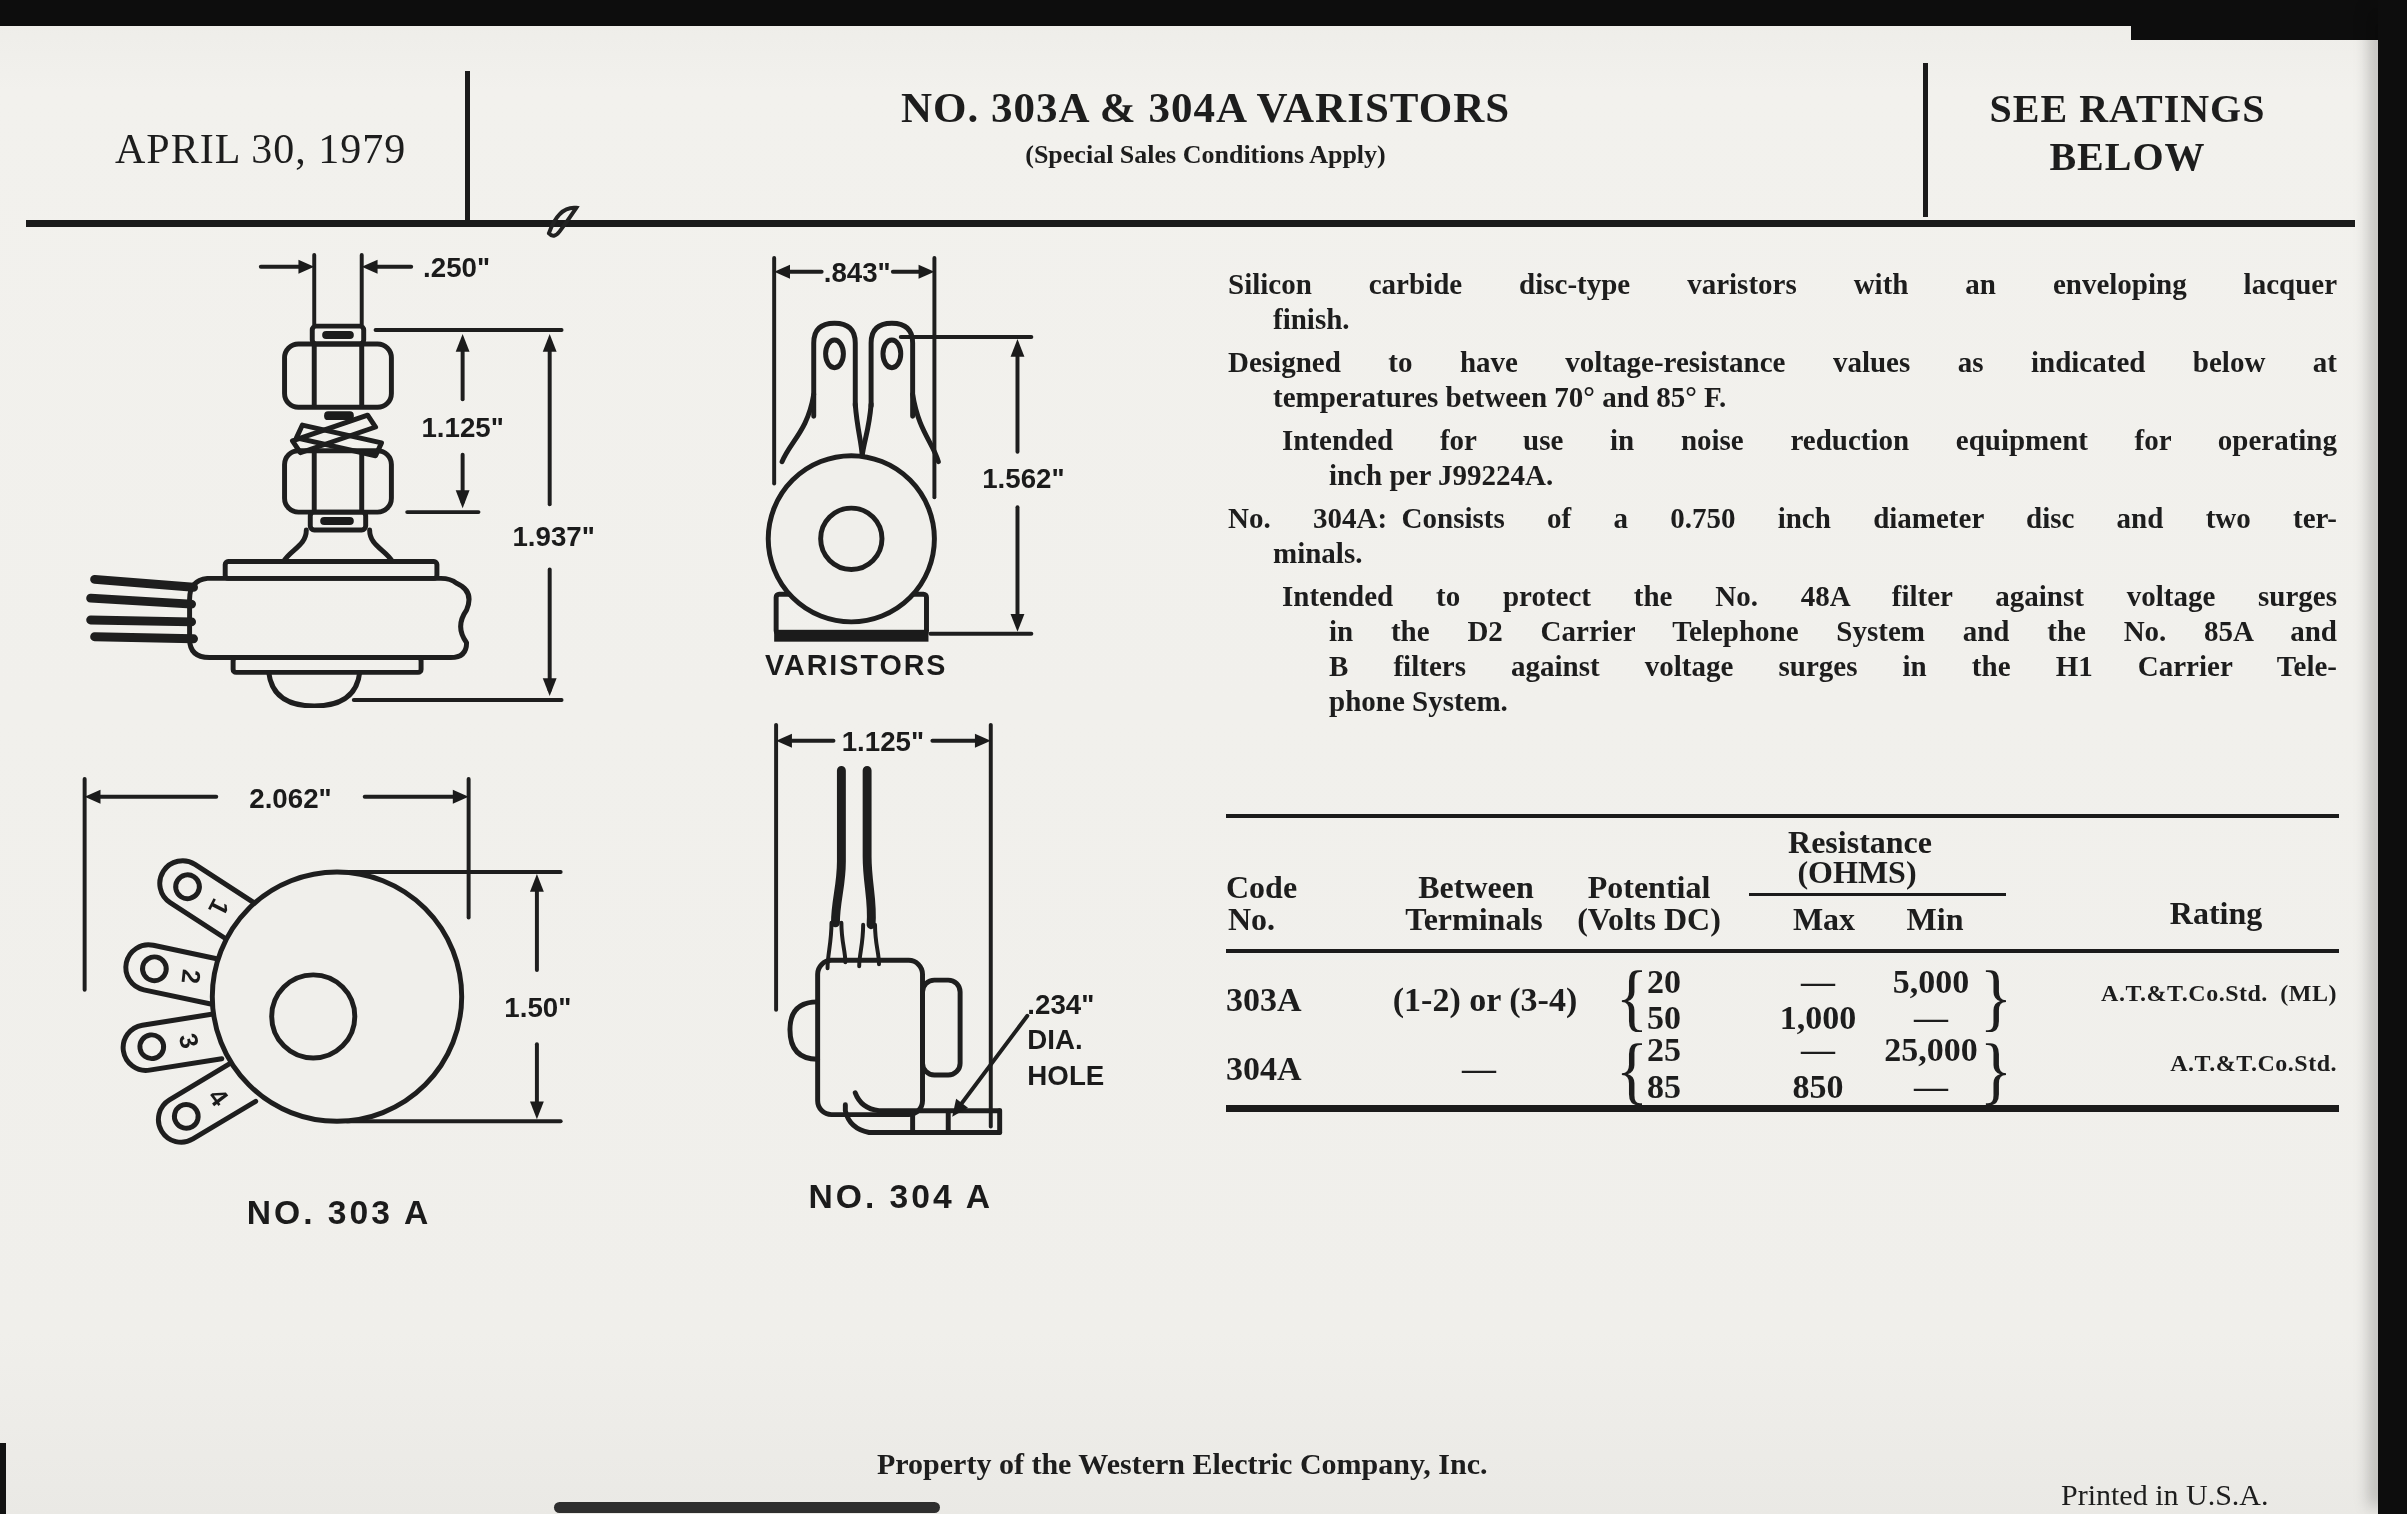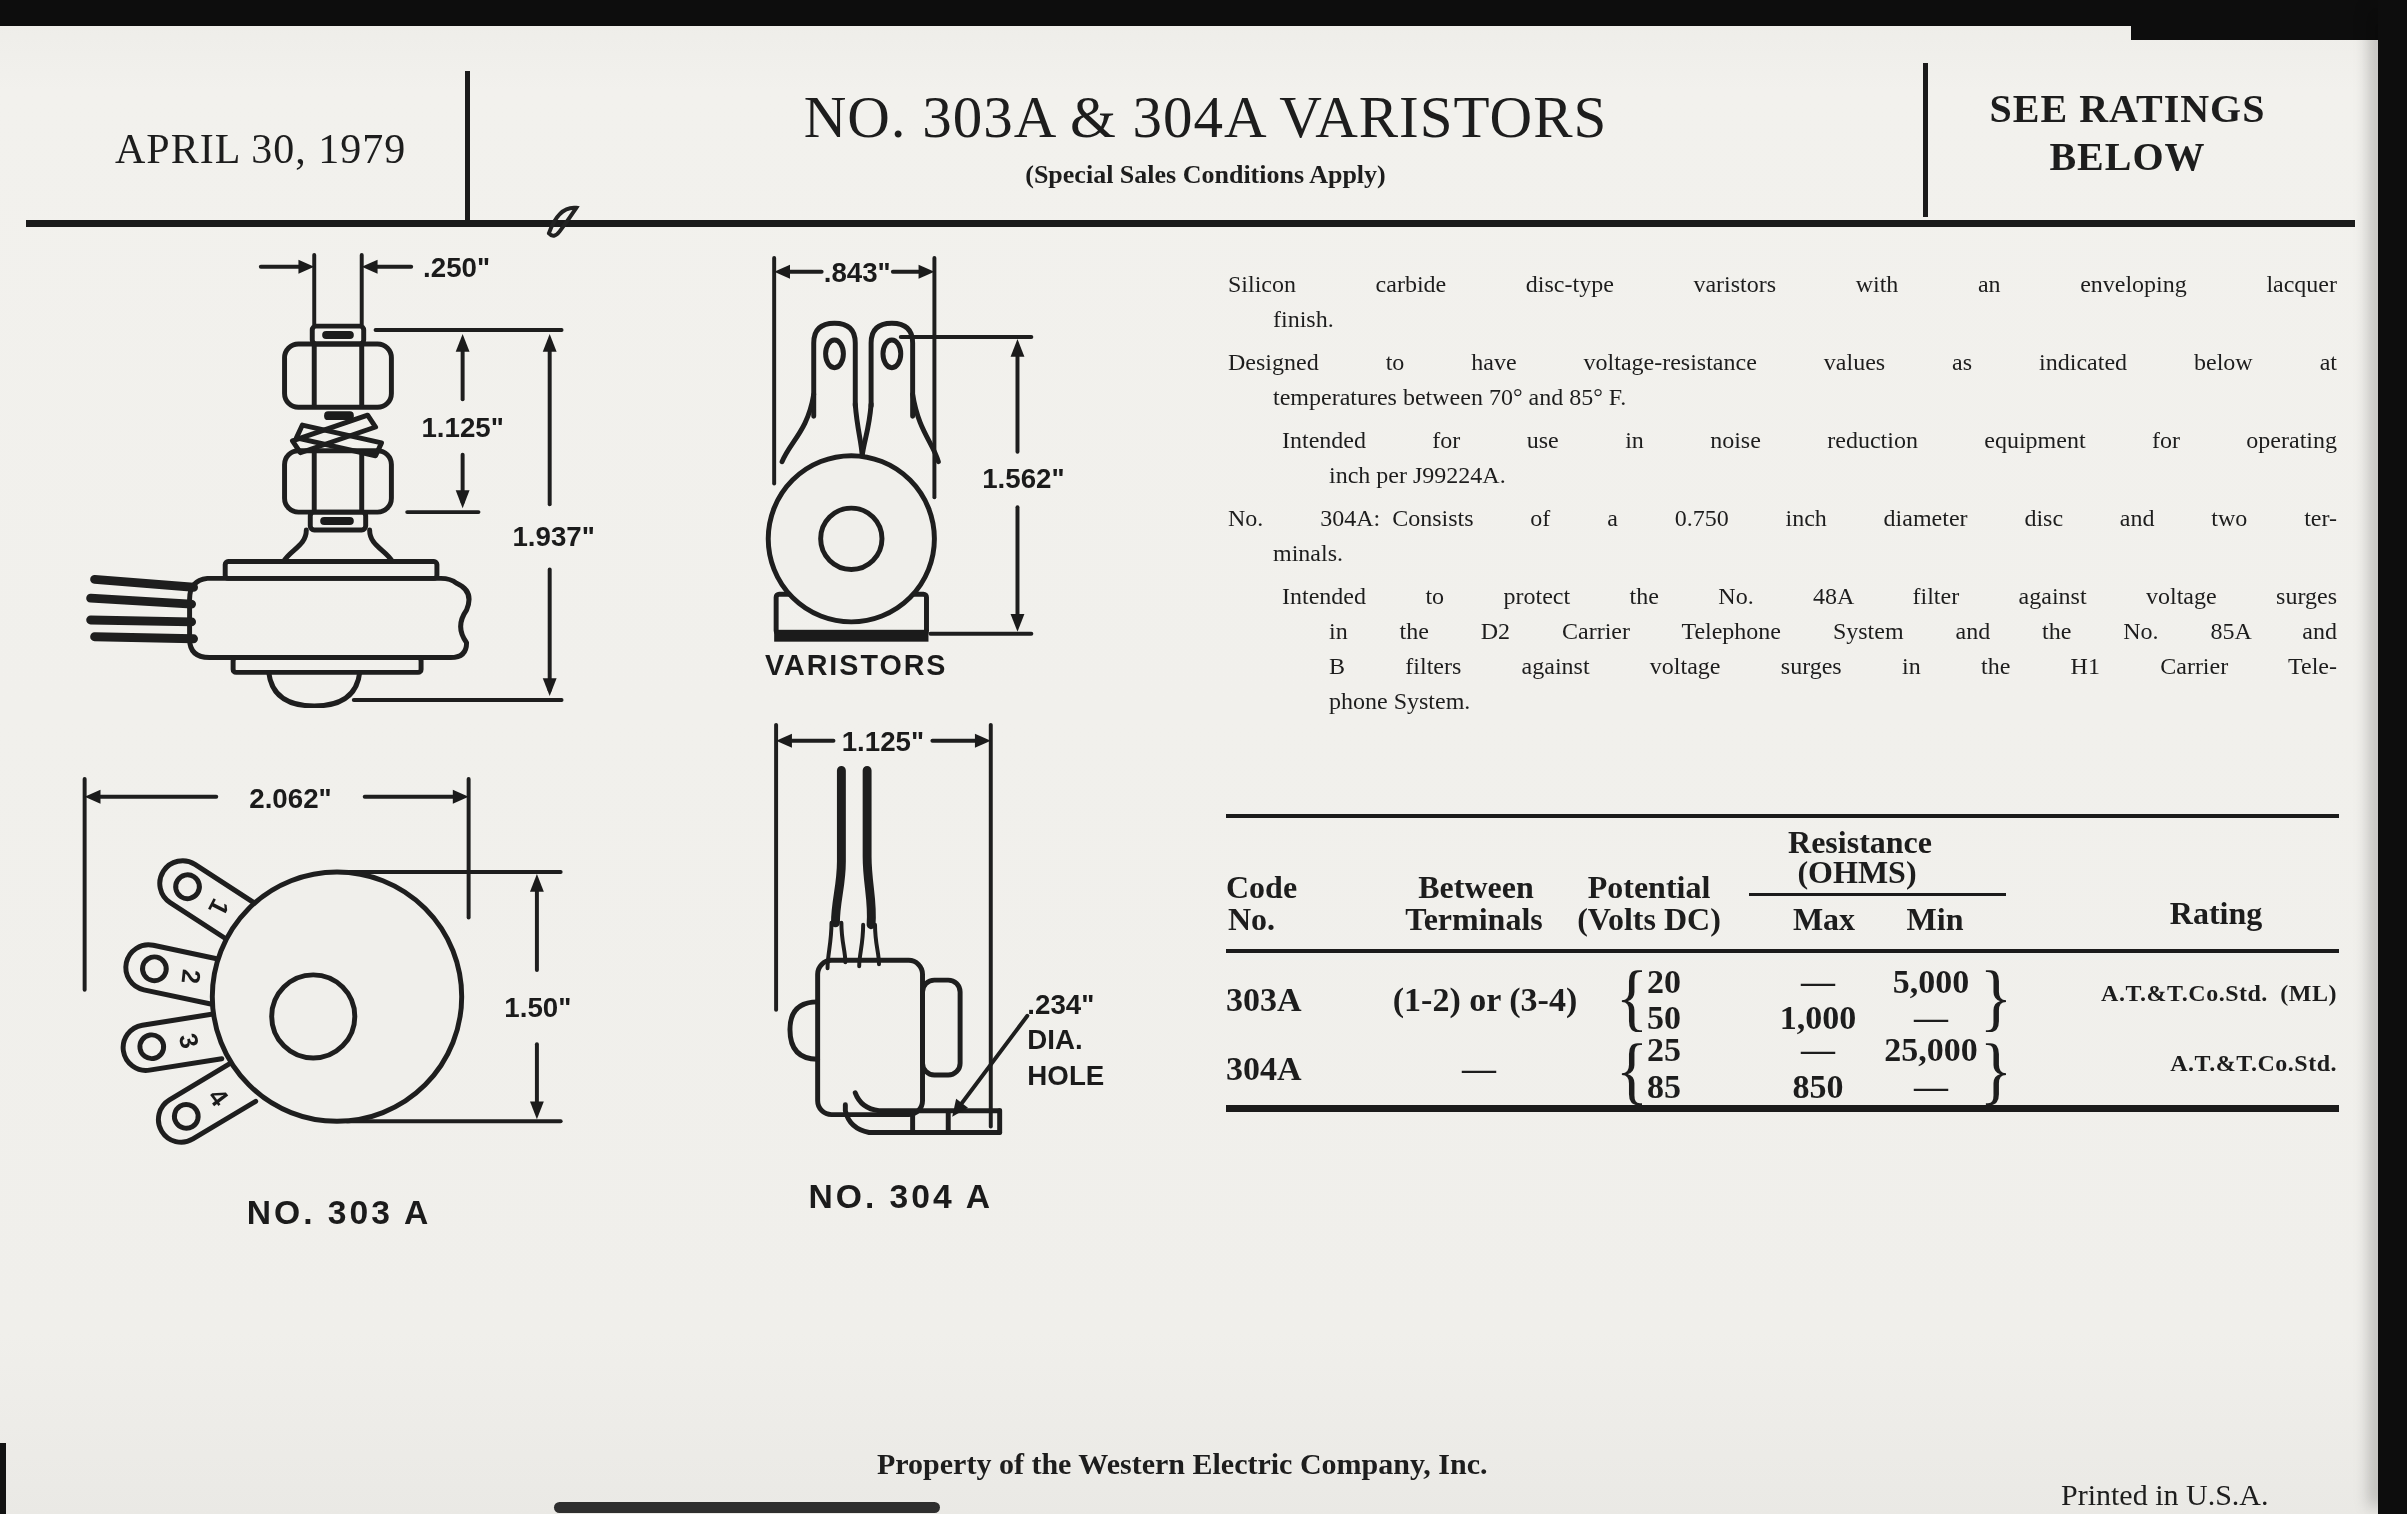--- a/index.html
+++ b/index.html
@@ -15,26 +15,26 @@
   .edge-bottom-left { position:absolute; left:0; top:1443px; width:6px; height:71px; background:#121212; }
   .smudge-bottom { position:absolute; left:554px; top:1502px; width:386px; height:11px; background:#191919; border-radius:6px; opacity:.9; }
 
   
   .vrule { position:absolute; width:5px; background:#1b1b1b; }
   #vr1 { left:465px; top:71px; height:150px; }
   #vr2 { left:1923px; top:63px; height:154px; }
   .hrule-top { position:absolute; left:26px; top:220px; width:2329px; height:7px; background:#1b1b1b; }
   .date { position:absolute; left:115px; top:125px; font-size:42px; font-weight:normal; letter-spacing:1px; white-space:nowrap; }
   .title-wrap { position:absolute; left:760px; top:83px; width:891px; text-align:center; }
-  .title { font-size:59px; font-weight:normal; letter-spacing:1px; white-space:nowrap; }
+  .title { font-size:43px; font-weight:bold; letter-spacing:1px; white-space:nowrap; }
   .subtitle { font-size:26px; font-weight:bold; margin-top:8px; white-space:nowrap; }
   .ratings { position:absolute; left:1968px; top:85px; width:319px; text-align:center; font-size:40px; font-weight:bold; line-height:48px; letter-spacing:1px; }
 
   
-  .desc { position:absolute; left:1228px; top:267px; width:1109px; font-size:24px; font-weight:normal; line-height:35px; }
+  .desc { position:absolute; left:1228px; top:267px; width:1109px; font-size:29px; font-weight:bold; line-height:35px; }
   .para { margin:0 0 8px 0; }
   .tline { text-align:justify; text-align-last:justify; }
   .tline.last { text-align-last:auto; }
   .para.lvl0 .tline.first { margin-left:0; }
   .para.lvl0 .tline.rest  { margin-left:45px; }
   .para.lvl1 .tline.first { margin-left:54px; }
   .para.lvl1 .tline.rest  { margin-left:101px; }
 
   
   .table-wrap { position:absolute; left:1226px; top:802px; width:1113px; height:337px; font-weight:bold; }

